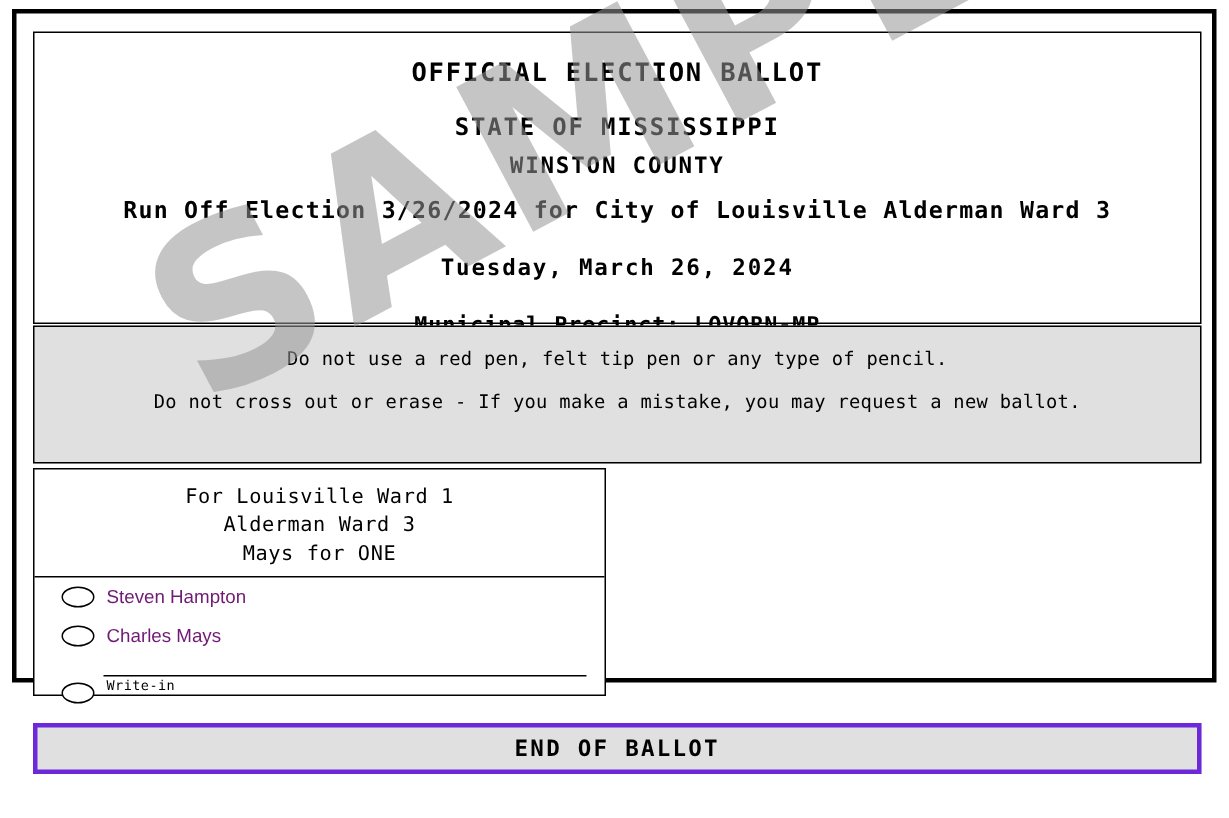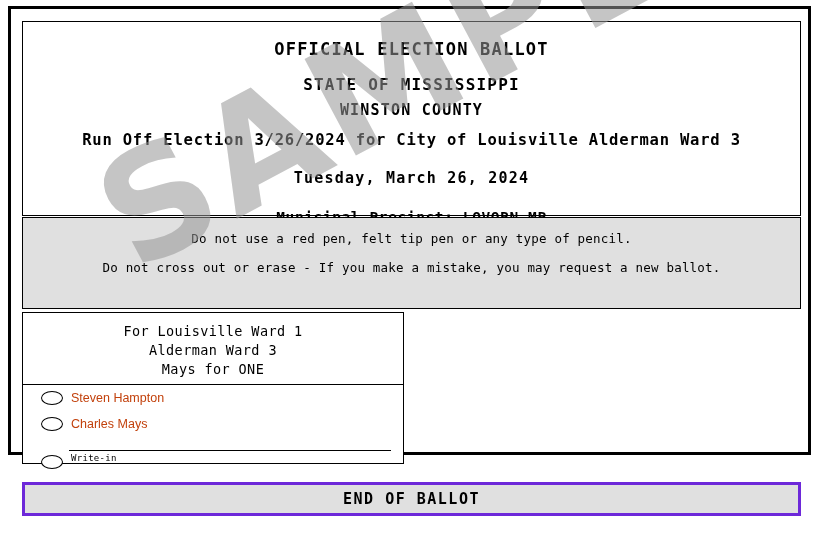--- a/index.html
+++ b/index.html
@@ -142,21 +142,21 @@
     width: 20px;
     height: 12px;
     border: 1.6px solid #000;
     border-radius: 50%;
     background: #fff;
     flex: 0 0 auto;
   }
   .cand-name {
     font-family: "Liberation Sans", sans-serif;
     font-size: 12.5px;
-    color: #c2410c;
+    color: #701a75;
     margin-left: 8px;
   }
   .writein-row {
     position: relative;
     height: 32px;
     padding-left: 18px;
     display: flex;
     align-items: flex-end;
   }
   .writein-line {

